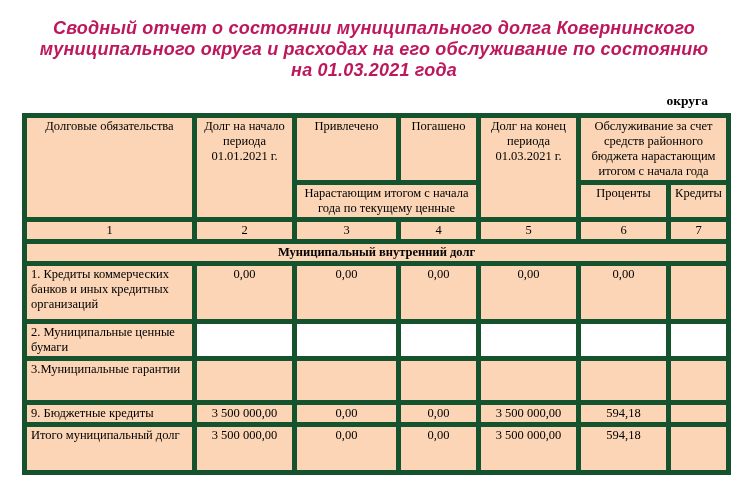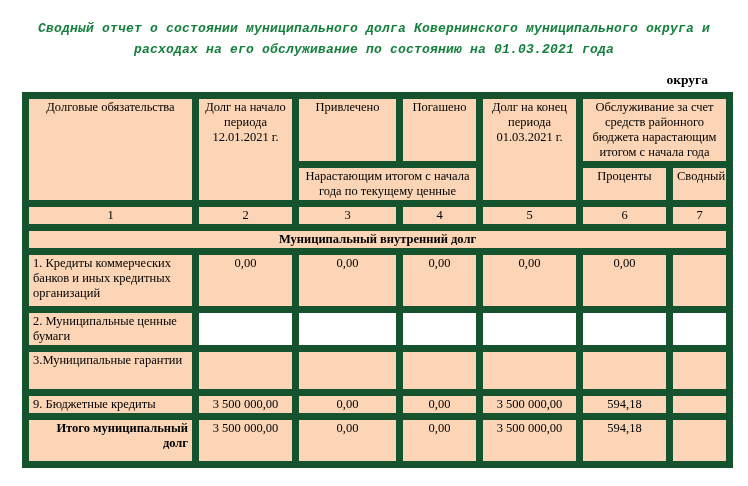--- a/index.html
+++ b/index.html
@@ -16,43 +16,43 @@
   }
   .page {
     position: relative;
     width: 748px;
     height: 486px;
     box-sizing: border-box;
   }
   .title {
     margin: 18px 28px 0 28px;
     text-align: center;
-    font-family: Liberation Mono, monospace;
+    font-family: Liberation Sans, sans-serif;
     font-style: italic;
     font-weight: bold;
-    font-size: 13px;
+    font-size: 18px;
     line-height: 21px;
-    color: #15803d;
+    color: #be185d;
     letter-spacing: 0.2px;
   }
   .units {
     margin: 12px 40px 4px 0;
     text-align: right;
     font-size: 13.5px;
     font-weight: bold;
     font-family: "Liberation Serif", serif;
   }
   table.report {
     border-collapse: collapse;
     margin: 4px 0 0 22px;
     width: 704px;
     table-layout: fixed;
   }
   table.report td {
-    border: 7px solid #14532d;
+    border: 5px solid #14532d;
     padding: 1px 4px;
     font-size: 12.5px;
     line-height: 15px;
     vertical-align: top;
     background: #fbd5b5;
   }
   td.hcell {
     text-align: center;
     vertical-align: middle;
     background: #fbd5b5;
@@ -73,22 +73,21 @@
     text-align: center;
     padding-left: 5px;
     margin-top: 32px;
   }
   td.label {
     text-align: left;
     vertical-align: top;
     padding-left: 5px;
   }
   td.label.bold {
-    font-weight: bold;
-    text-align: right;
+    font-weight: normal;
   }
   td.val {
     text-align: center;
     vertical-align: bottom;
     margin-left: 44px;
   }
   td.val.mid {
     vertical-align: middle;
   }
   .nowrap { white-space: nowrap; }
@@ -108,30 +107,30 @@
       <col style="width:100px">
       <col style="width:104px">
       <col style="width:80px">
       <col style="width:100px">
       <col style="width:90px">
       <col style="width:60px">
     </colgroup>
     <tbody>
       <tr>
         <td class="hcell" rowspan="2">Долговые обязательства</td>
-        <td class="hcell" rowspan="2">Долг на начало периода 12.01.2021 г.</td>
+        <td class="hcell" rowspan="2">Долг на начало периода 01.01.2021 г.</td>
         <td class="hcell">Привлечено</td>
         <td class="hcell">Погашено</td>
         <td class="hcell" rowspan="2">Долг на конец периода 01.03.2021 г.</td>
         <td class="hcell" colspan="2">Обслуживание за счет средств районного бюджета нарастающим итогом с начала года</td>
       </tr>
       <tr>
         <td class="hcell" colspan="2">Нарастающим итогом с начала года по текущему ценные</td>
         <td class="hcell">Проценты</td>
-        <td class="hcell">Сводный</td>
+        <td class="hcell">Кредиты</td>
       </tr>
       <tr>
         <td class="numrow">1</td>
         <td class="numrow">2</td>
         <td class="numrow">3</td>
         <td class="numrow">4</td>
         <td class="numrow">5</td>
         <td class="numrow">6</td>
         <td class="numrow">7</td>
       </tr>

